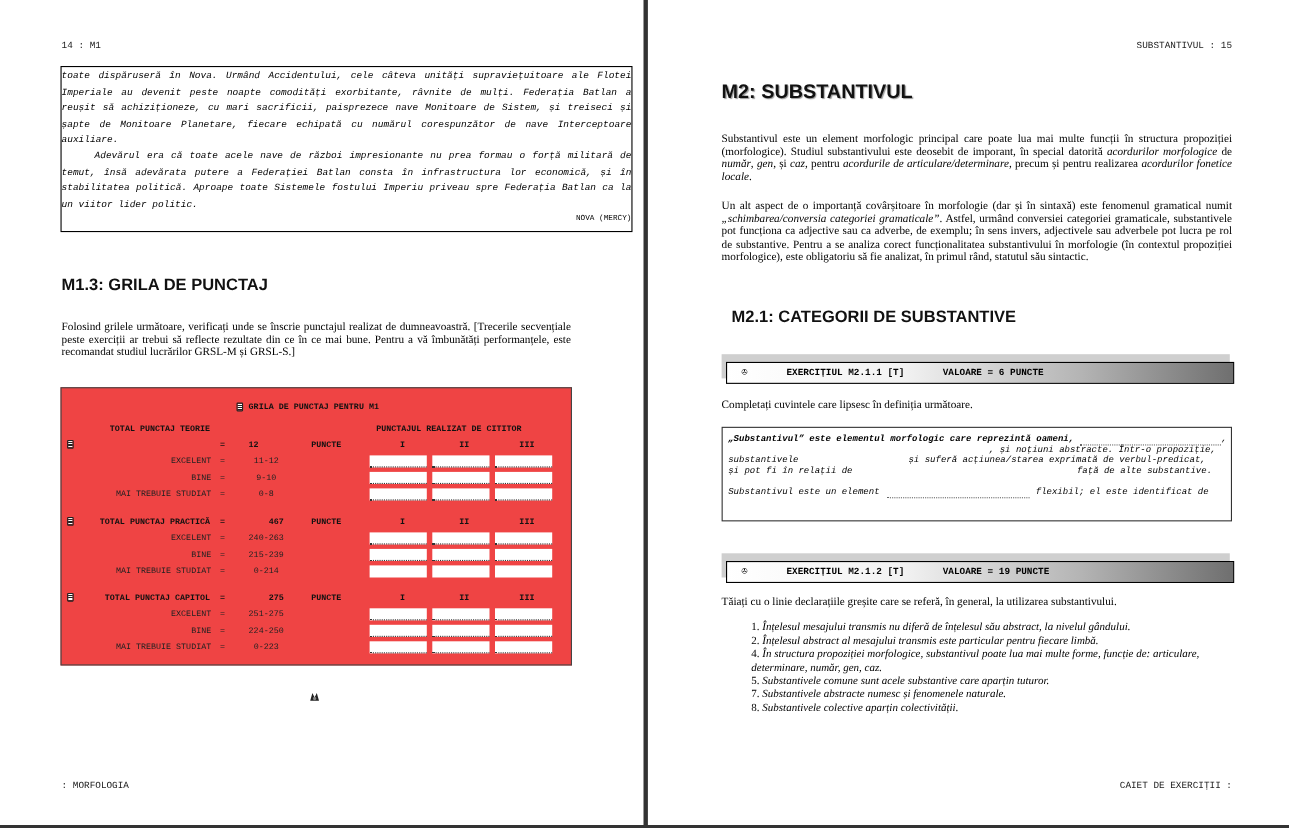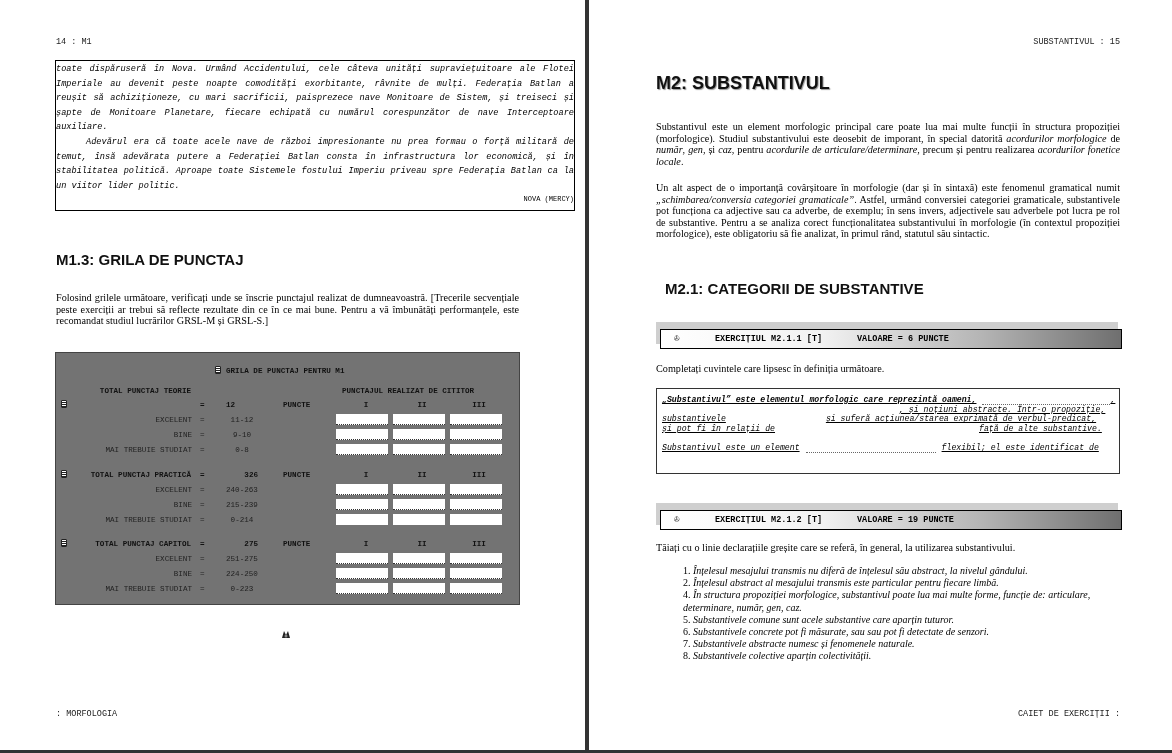--- a/index.html
+++ b/index.html
@@ -14,41 +14,41 @@
   .para { font-family:"Liberation Serif", serif; font-size:10.2px; line-height:11.5px; text-align:justify; }
   i { font-style:italic; }
 
   
   #quote-box { left:55px; top:60px; width:520px; height:151px; border:1px solid #000; box-sizing:border-box; padding:1px 0; }
   #quote-box .q { font-family:"Liberation Mono", monospace; font-style:italic; font-size:8.6px; line-height:14.6px; text-align:justify; margin:0; }
   #quote-box .q.indent { text-indent:30px; }
   #quote-source { font-family:"Liberation Mono", monospace; font-size:7px; text-align:right; margin-top:2px; }
 
   
-  #grid-box { left:55px; top:352px; width:465px; height:253px; background:#737373; border:1px solid #444; box-sizing:border-box; }
+  #grid-box { left:55px; top:352px; width:465px; height:253px; background:#ef4444; border:1px solid #444; box-sizing:border-box; }
   .g { position:absolute; font-family:"Liberation Mono", monospace; font-size:7.6px; color:#222; white-space:nowrap; }
   .g.b { font-weight:bold; color:#111; }
   .cell { position:absolute; width:52px; height:11px; background:#fff; border-bottom:1px dotted #333; box-sizing:border-box; }
   .cell.plain { border-bottom:none; }
   .doc-ico { position:absolute; width:6px; height:8px; border:1px solid #222; border-radius:1px; box-sizing:border-box;
     background:repeating-linear-gradient(#fff 0 1px, #222 1px 2px); }
 
   
   .ex-wrap { position:absolute; left:656px; width:464px; height:34px; }
   .ex-shadow { position:absolute; left:0; top:0; width:462px; height:22px; background:#cfcfcf; }
   .ex-bar { position:absolute; left:4px; top:7px; width:462px; height:20px; border:1px solid #000; box-sizing:border-box;
     background:linear-gradient(90deg,#ffffff 0%,#f2f2f2 35%,#b4b4b4 70%,#6f6f6f 100%);
     font-family:"Liberation Mono", monospace; font-size:8.5px; font-weight:bold; line-height:18px; }
   .ex-bar .ico { position:absolute; left:13px; top:0; font-size:9px; }
   .ex-bar .t1 { position:absolute; left:36px;margin-left:18px; }
   .ex-bar .t2 { position:absolute; left:196px; }
 
   
   #fill-box { left:656px; top:388px; width:464px; height:86px; border:1px solid #333; box-sizing:border-box; padding:6px 5px; }
-  #fill-box .ln { font-family:"Liberation Mono", monospace; font-style:italic; font-size:8.2px; line-height:9.7px; white-space:nowrap; position:relative; height:9.7px;text-decoration:underline; }
+  #fill-box .ln { font-family:"Liberation Mono", monospace; font-style:italic; font-size:8.2px; line-height:9.7px; white-space:nowrap; position:relative; height:9.7px; }
   .blank { display:inline-block; background:#fff; vertical-align:bottom; height:8px; border-bottom:1px dotted #666; box-sizing:border-box; }
   .blank.nd { border-bottom:none; }
 
   ol#stmt-list { position:absolute; left:683px; top:565px; width:440px; margin:0; padding:0; list-style:none;
     font-family:"Liberation Serif", serif; font-style:italic; font-size:10px; line-height:12.2px; }
   ol#stmt-list li .num { font-style:normal; }
 
   #ornament { left:281px; top:629px; font-size:11px; }
 </style>
 </head>
@@ -94,21 +94,21 @@
         <div class="cell" style="left: 394px; top: 76px;"></div>
         <div class="g " style="left: 0px; top: 93px; width: 136px; text-align: right;">MAI TREBUIE STUDIAT</div>
         <div class="g " style="left: 144px; top: 93px;">=</div>
         <div class="g " style="left: 170px; top: 93px; width: 32px; text-align: center;">0-8</div>
         <div class="cell" style="left: 280px; top: 91px;"></div>
         <div class="cell" style="left: 337px; top: 91px;"></div>
         <div class="cell" style="left: 394px; top: 91px;"></div>
         <span class="doc-ico" style="left: 5px; top: 117px;"></span>
         <div class="g b" style="left: 0px; top: 118px; width: 135px; text-align: right;">TOTAL PUNCTAJ PRACTICĂ</div>
         <div class="g b" style="left: 144px; top: 118px;">=</div>
-        <div class="g b" style="left: 170px; top: 118px; width: 32px; text-align: right;">326</div>
+        <div class="g b" style="left: 170px; top: 118px; width: 32px; text-align: right;">467</div>
         <div class="g b" style="left: 227px; top: 118px;">PUNCTE</div>
         <div class="g b" style="left: 303px; top: 118px; width: 14px; text-align: center;">I</div>
         <div class="g b" style="left: 359px; top: 118px; width: 14px; text-align: center;">II</div>
         <div class="g b" style="left: 416px; top: 118px; width: 14px; text-align: center;">III</div>
         <div class="g " style="left: 0px; top: 133px; width: 136px; text-align: right;">EXCELENT</div>
         <div class="g " style="left: 144px; top: 133px;">=</div>
         <div class="g " style="left: 170px; top: 133px; width: 32px; text-align: left;">240-263</div>
         <div class="cell" style="left: 280px; top: 131px;"></div>
         <div class="cell" style="left: 337px; top: 131px;"></div>
         <div class="cell" style="left: 394px; top: 131px;"></div>
@@ -205,18 +205,17 @@
     <span class="t2">VALOARE = 19 PUNCTE</span>
   </div>
 </div>
 <div class="abs para" style="left:656px;top:542px;">Tăiați cu o linie declarațiile greșite care se referă, în general, la utilizarea substantivului.</div>
 
 <ol id="stmt-list">
     <li><span class="num">1.</span> <span>Înțelesul mesajului transmis nu diferă de înțelesul său abstract, la nivelul gândului.</span></li>
     <li><span class="num">2.</span> <span>Înțelesul abstract al mesajului transmis este particular pentru fiecare limbă.</span></li>
     <li><span class="num">4.</span> <span>În structura propoziției morfologice, substantivul poate lua mai multe forme, funcție de: articulare, determinare, număr, gen, caz.</span></li>
     <li><span class="num">5.</span> <span>Substantivele comune sunt acele substantive care aparțin tuturor.</span></li>
-    <li><span class="num">6.</span> <span>Substantivele concrete pot fi măsurate, sau sau pot fi detectate de senzori.</span></li>
     <li><span class="num">7.</span> <span>Substantivele abstracte numesc și fenomenele naturale.</span></li>
     <li><span class="num">8.</span> <span>Substantivele colective aparțin colectivității.</span></li>
   </ol>
 
 <div class="abs runhead" style="right:52px;top:709px;">CAIET DE EXERCIȚII :</div>
 
 </body></html>

